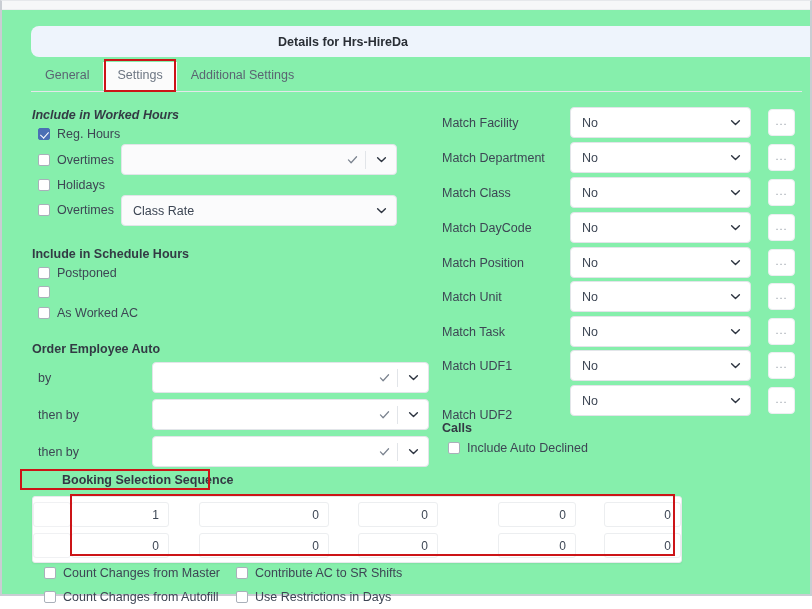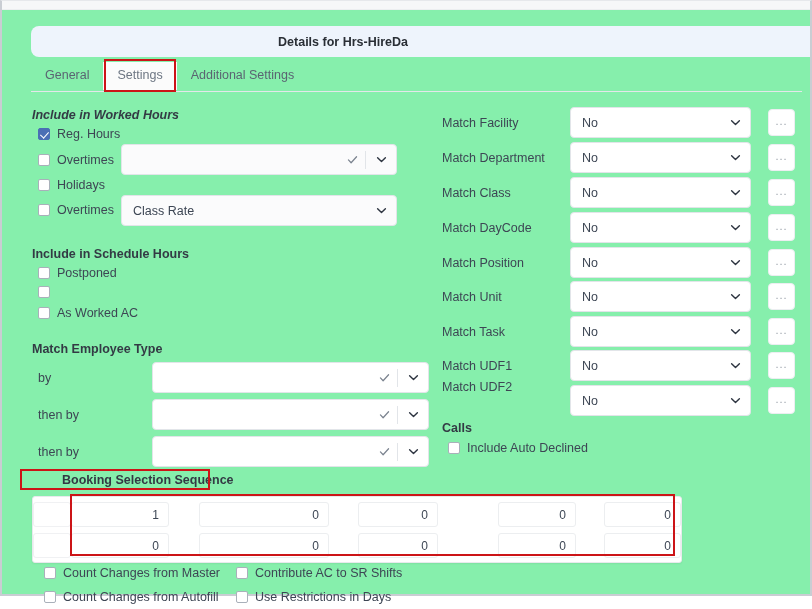--- a/index.html
+++ b/index.html
@@ -255,21 +255,21 @@
     <span>Postponed</span>
   </div>
   <div class="cb" style="left:36px; top:285px;">
     <span class="box"></span>
   </div>
   <div class="cb" style="left:36px; top:305px;">
     <span class="box"></span>
     <span>As Worked AC</span>
   </div>
 
-  <div class="section-head" style="left:30px; top:341px;">Match Employee Type</div>
+  <div class="section-head" style="left:30px; top:341px;">Order Employee Auto</div>
 
   <div class="fld-label" style="left:36px; top:370px;">by</div>
   <div class="ctl white" style="left:150px; top:361px; width:277px; height:31px;">
     <span class="val"></span>
     <span class="chk-ic">
       <svg width="13" height="13" viewBox="0 0 16 16">
           <path d="M3 8.5 L6.3 12 L13 4.6" fill="none" stroke="currentColor" stroke-width="1.5" stroke-linecap="round" stroke-linejoin="round"></path>
         </svg>
     </span>
     <span class="divider"></span>
@@ -393,21 +393,21 @@
   <div class="ctl white" style="left:568px; top:349px; width:181px; height:31px;">
     <span class="val">No</span>
     <span class="caret-ic">
         <svg width="13" height="13" viewBox="0 0 16 16">
           <path d="M3.2 5.8 L8 10.6 L12.8 5.8" fill="none" stroke="currentColor" stroke-width="1.7" stroke-linecap="round" stroke-linejoin="round"></path>
         </svg>
       </span>
   </div>
   <div class="ell-btn" style="left:766px; top:351px;">...</div>
 
-  <div class="fld-label" style="left:440px; top:379px;text-align:center;">Match UDF2</div>
+  <div class="fld-label" style="left:440px; top:407px;text-align:center;">Match UDF2</div>
   <div class="ctl white" style="left:568px; top:384px; width:181px; height:31px;">
     <span class="val">No</span>
     <span class="caret-ic">
         <svg width="13" height="13" viewBox="0 0 16 16">
           <path d="M3.2 5.8 L8 10.6 L12.8 5.8" fill="none" stroke="currentColor" stroke-width="1.7" stroke-linecap="round" stroke-linejoin="round"></path>
         </svg>
       </span>
   </div>
   <div class="ell-btn" style="left:766px; top:386px;">...</div>
 

